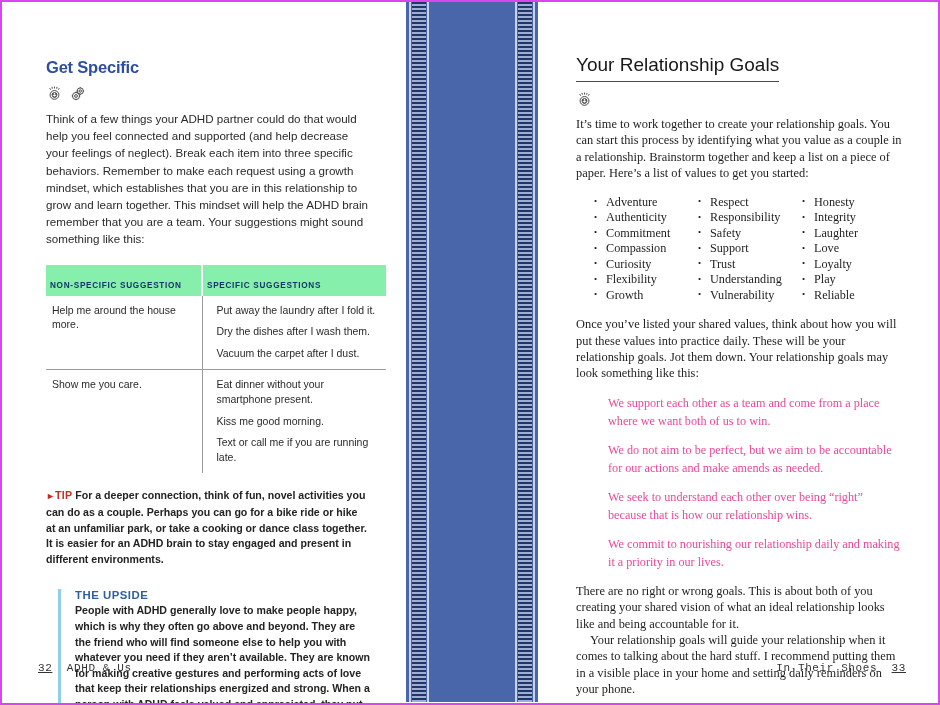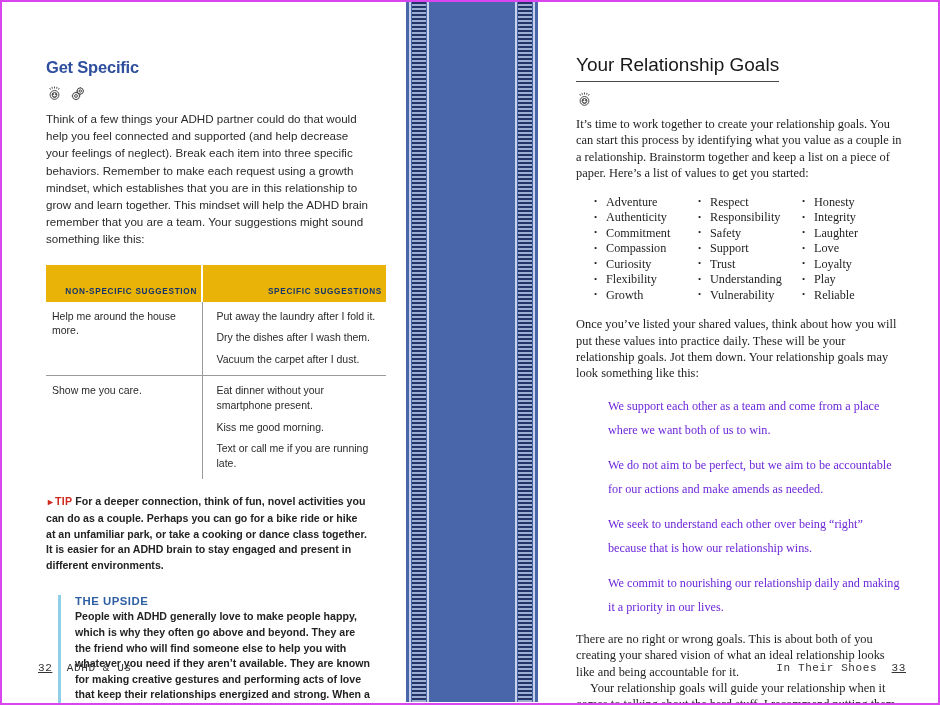--- a/index.html
+++ b/index.html
@@ -103,28 +103,28 @@
   }
 
   
   table#suggestions {
     border-collapse: collapse;
     width: 322px;
     margin-top: 17px;
     table-layout: fixed;
   }
   table#suggestions th {
-    background: #eab308;
+    background: #86efac;
     color: #14356b;
     font-family: "Liberation Sans", sans-serif;
     font-weight: bold;
     font-size: 8.2px;
     letter-spacing: 0.7px;
-    text-align: right;
-    padding: 22px 4px 6px 4px;
+    text-align: left;
+    padding: 16px 4px 6px 4px;
     border: none;
   }
   table#suggestions th.th-left  { width: 147px; }
   table#suggestions th.th-right { width: 175px; border-left: 2px solid #ffffff; }
 
   table#suggestions td {
     vertical-align: top;
     font-family: "Liberation Sans", sans-serif;
     font-size: 10.5px;
     line-height: 14.6px;
@@ -234,22 +234,22 @@
     position: absolute;
     left: 0;
     top: -0.5px;
     font-size: 9px;
   }
 
   #goals { margin: 12px 0 12px 32px; width: 292px; }
   #goals .goal {
     font-family: "Liberation Serif", serif;
     font-size: 12.2px;
-    line-height: 24px;
-    color: #6d28d9;
+    line-height: 18px;
+    color: #ec4899;
     margin: 0 0 11px 0;
   }
   #goals .goal:last-child { margin-bottom: 0; }
 
   
   .footer {
     position: absolute;
     bottom: 33px;
     font-family: "Liberation Mono", monospace;
     font-size: 11px;

